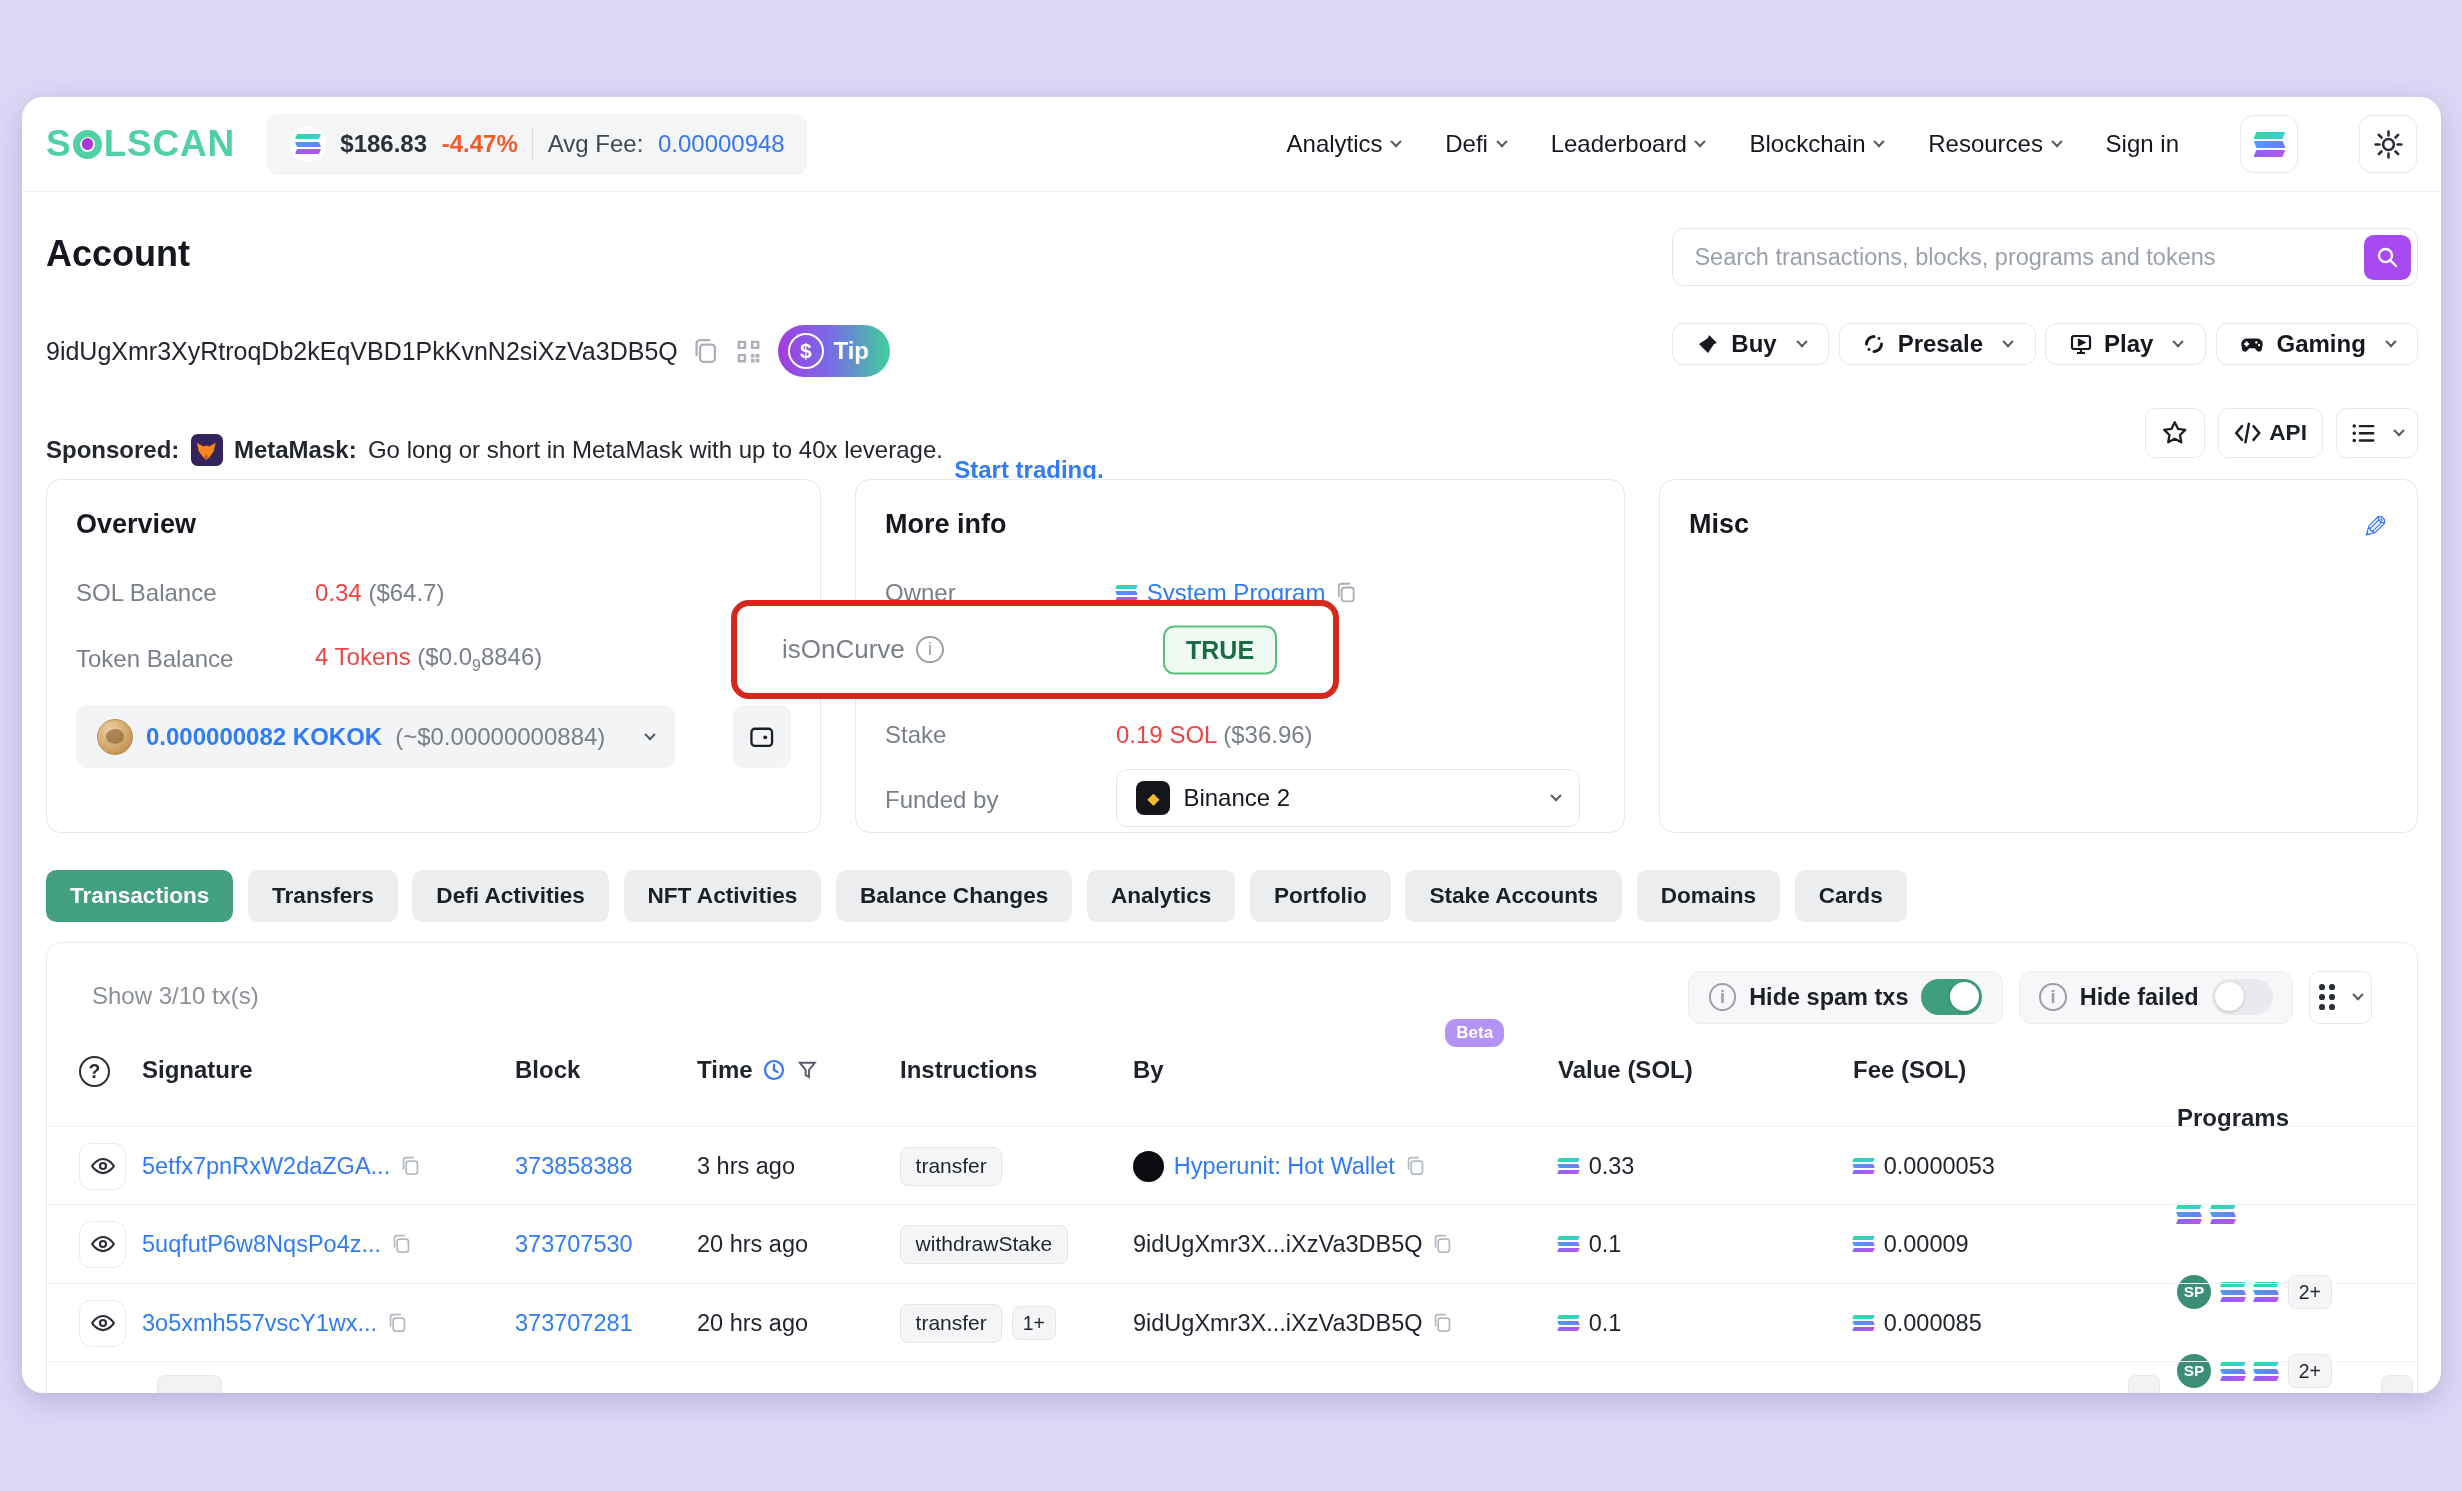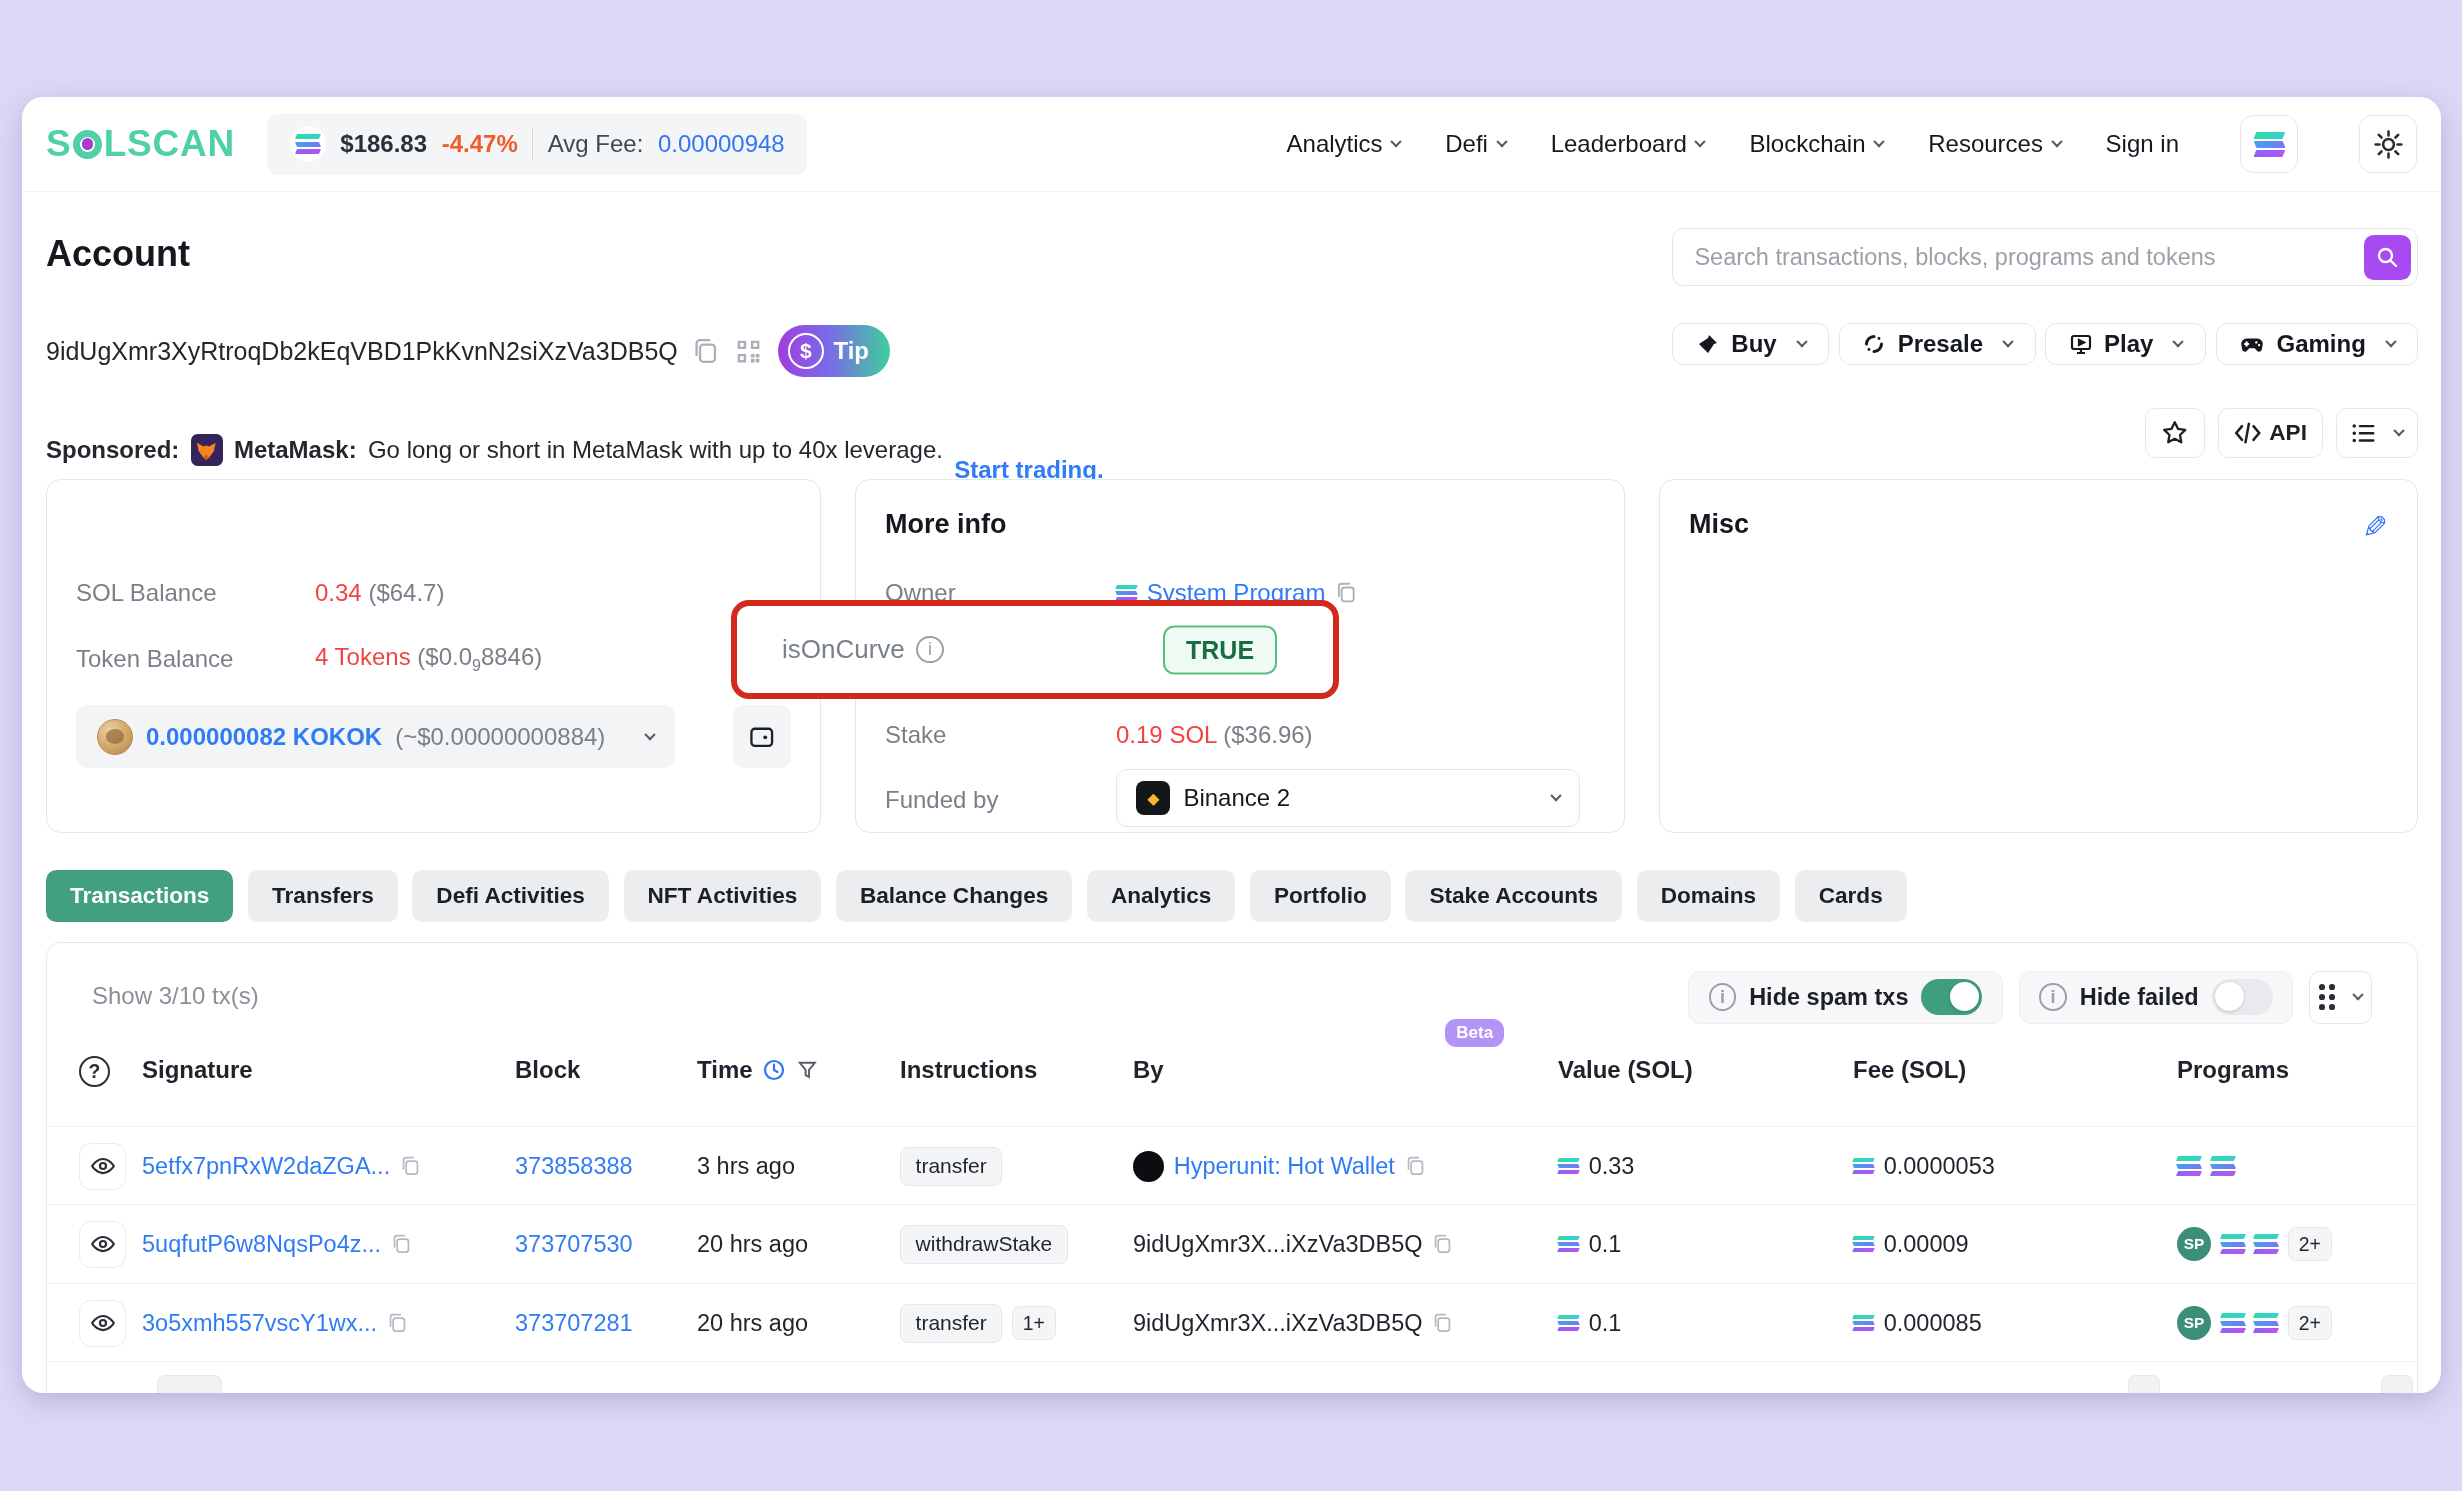--- a/index.html
+++ b/index.html
@@ -117,21 +117,21 @@
   .tog i { position:absolute; top:3.2px; width:29px; height:29px; background:#fff; border-radius:50%; box-shadow:0 0.8px 3.2px rgba(0,0,0,.2); }
   .tog.on i { right:3.2px; } .tog.off i { left:3.2px; }
   .gridbtn { width:63px; height:53px; background:#fff; border:1.2px solid #e5e7eb; border-radius:10.5px;
              display:flex; align-items:center; justify-content:center; gap:9.7px; }
   .dots { display:grid; grid-template-columns:repeat(2,5.7px); grid-auto-rows:5.7px; gap:4px; }
   .dots i { background:#2a2f36; border-radius:50%; }
 
   .thead { position:absolute; left:0; top:113px; width:100%; height:53px; font-size:24px; font-weight:700; color:#1f242c; }
   .thead .col, .trow .col { position:absolute; display:flex; align-items:center; gap:9.7px; }
   .c-eye{left:32px;} .c-sig{left:95px;} .c-blk{left:468px;} .c-time{left:650px;} .c-ins{left:853px;}
-  .c-by{left:1086px;} .c-val{left:1511px;} .c-fee{left:1806px;} .c-prg{left:2130px;}
+  .c-by{left:1086px;} .c-val{left:1511px;} .c-fee{left:1806px;} .c-prg{left:2130px;margin-top:48px;}
   .beta { position:absolute; left:748px; top:-37px; background:#b493f7; color:#fff; font-size:17px; font-weight:700;
           border-radius:11.3px; padding:4px 11.3px; }
   .qmark { width:31px; height:31px; border:2.4px solid #2a2f36; border-radius:50%; display:flex; align-items:center;
            justify-content:center; font-size:19.4px; font-weight:700; color:#2a2f36; }
 
   .trow { position:absolute; left:0; width:100%; height:78px; border-top:1.2px solid #f1f2f4; font-size:23.5px; color:#1f242c; }
   .trow .col { height:78px; }
   .r0{ top:183px; } .r1{ top:261px; } .r2{ top:340px; }
   .rowend { position:absolute; left:0; top:418px; width:100%; border-top:1.2px solid #f1f2f4; }
   .eyebtn { width:47px; height:47px; border:1.2px solid #e9ebee; border-radius:12px; display:flex; align-items:center; justify-content:center; }
@@ -312,20 +312,21 @@
         <svg width="26" height="22.6" viewBox="0 0 24 22" fill="none" stroke="#1b2026" stroke-width="2.4" stroke-linecap="round">
             <path d="M8 4h13M8 11h13M8 18h13"></path>
             <path d="M2.5 4h.01M2.5 11h.01M2.5 18h.01" stroke-width="3.4"></path>
           </svg>
         <span class="chev"></span>
       </span>
     </div>
 
     <div class="cards">
       <div class="card ov">
+        <h3>Overview</h3>
         <div class="krow" style="left:29px; top:99px;">
           <span class="lbl" style="width:239px;">SOL Balance</span>
           <span class="kval"><b>0.34</b> <span class="gr">($64.7)</span></span>
         </div>
         <div class="krow" style="left:29px; top:163px;">
           <span class="lbl" style="width:239px;">Token Balance</span>
           <span class="kval"><b>4 Tokens</b>&nbsp;<span class="gr"><span>($0.0</span><sub>9</sub><span>8846)</span></span></span>
         </div>
         <div class="tok-select">
           <span class="coin"></span>

